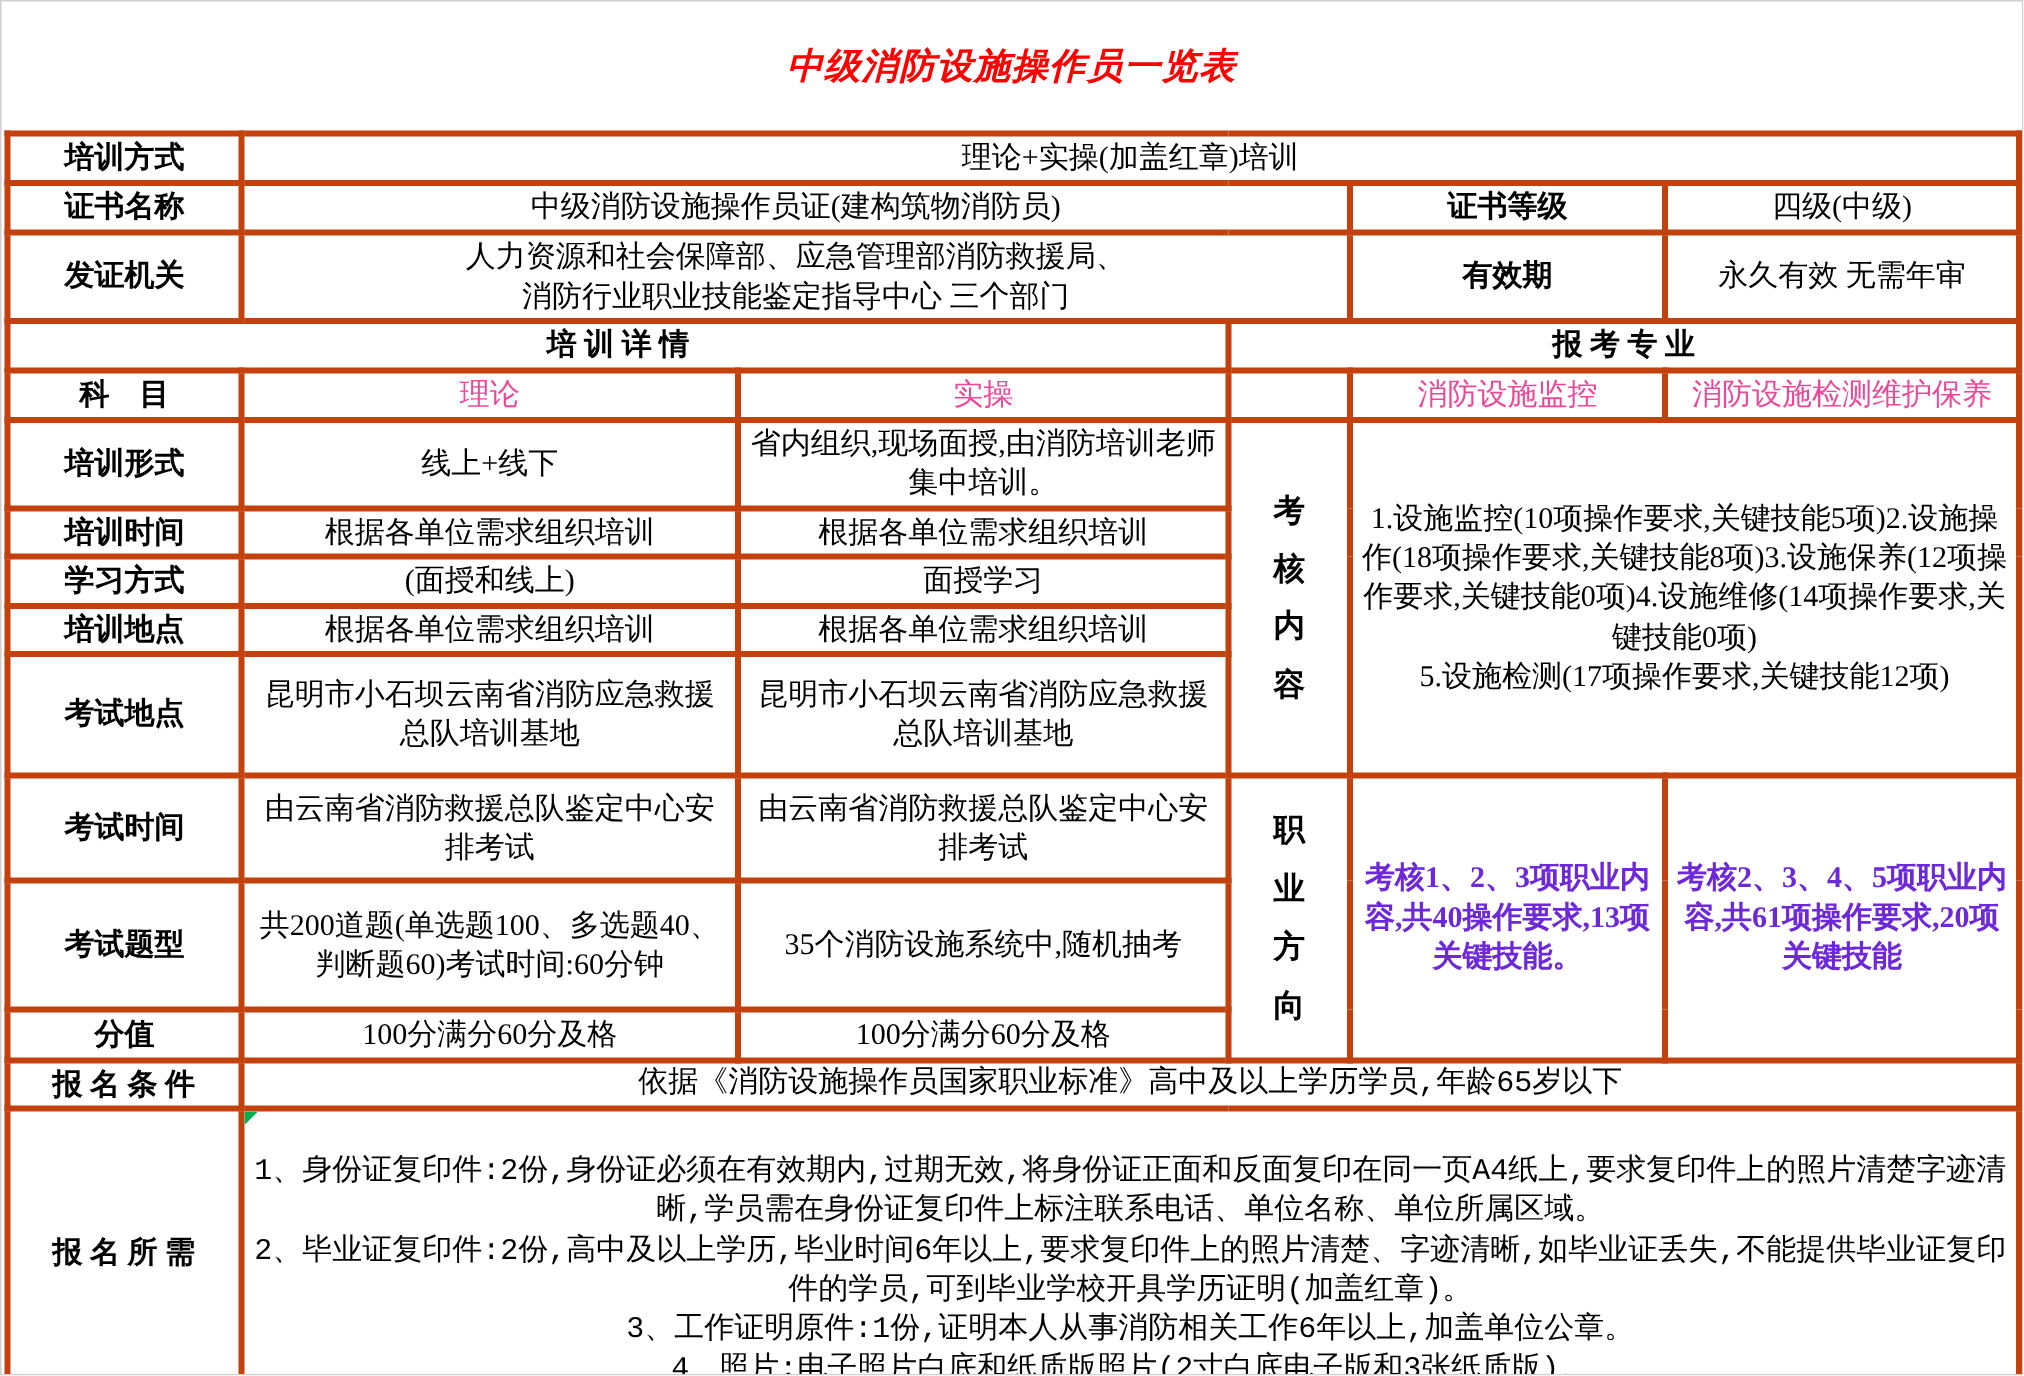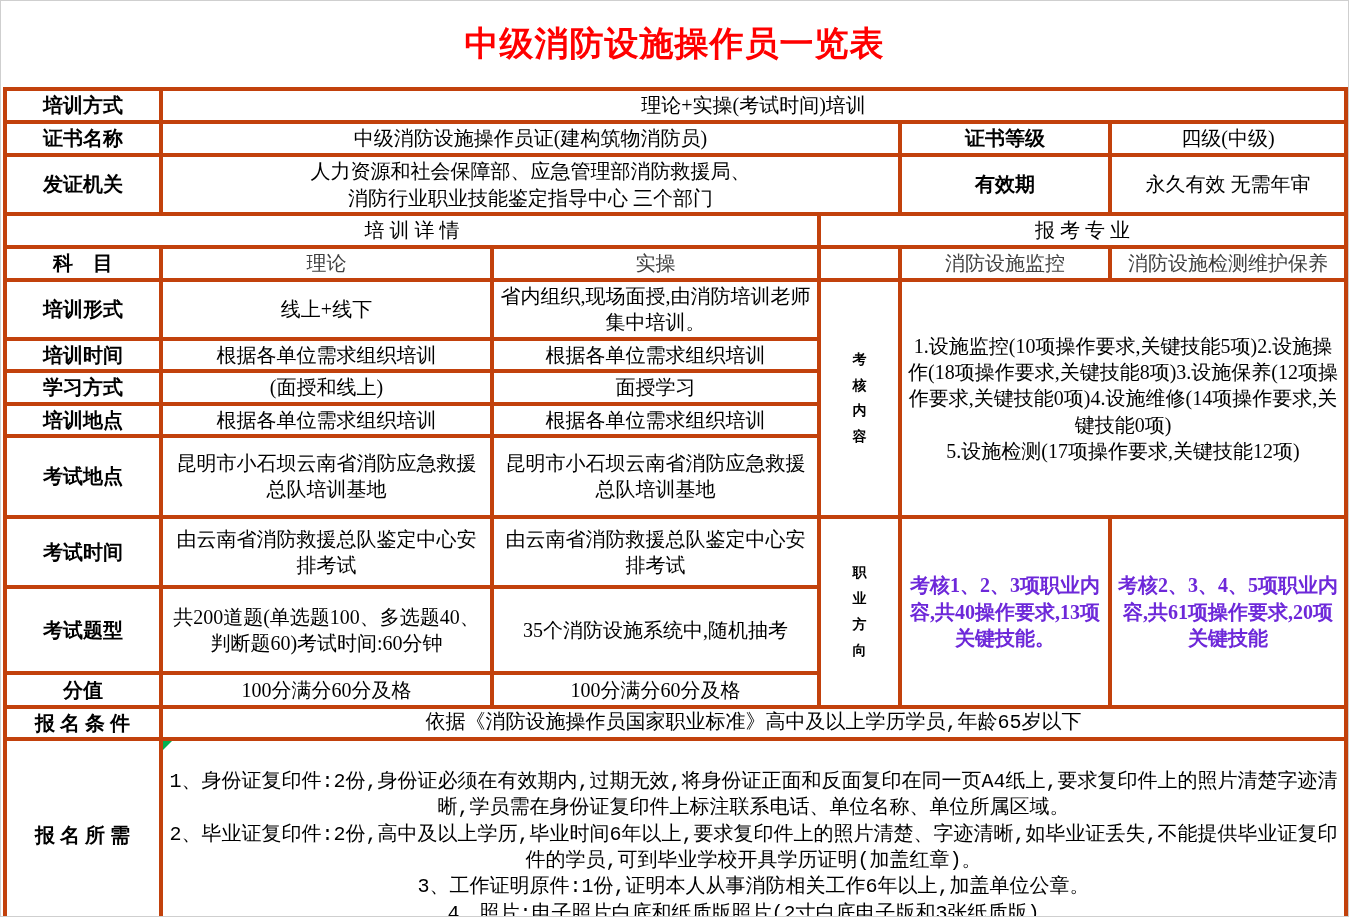--- a/index.html
+++ b/index.html
@@ -3,44 +3,44 @@
 <meta charset="utf-8">
 <style>
   html,body{margin:0;padding:0;background:#fff;}
   .page{
     width:1349px;height:917px;box-sizing:border-box;
     border:1px solid #cfcfcf;background:#fff;overflow:hidden;
     font-family:"Liberation Serif","DejaVu Serif",serif;color:#000;
   }
   .title{
     height:86px;display:flex;align-items:center;justify-content:center;
-    font-size:34px;font-weight:bold;color:#ff0000;letter-spacing:1px;
+    font-size:24px;font-weight:bold;color:#ff0000;letter-spacing:1px;font-style:italic;
   }
   table.sheet{
     border-collapse:collapse;table-layout:fixed;
     margin-left:2px;width:1341px;
   }
   table.sheet td{
     border:4px solid #c2410c;
     text-align:center;vertical-align:middle;
     font-size:20px;line-height:1.32;
     padding:1px 6px;box-sizing:border-box;
     overflow:hidden;
   }
   td.lab{font-weight:bold;font-size:21px;}
   td.lab.spread{letter-spacing:5px;padding-left:10px;margin-top:12px;}
-  td.sect{font-weight:normal;font-size:21px;margin-top:14px;}
-  td.red{color:#404040;}
+  td.sect{font-weight:bold;font-size:21px;margin-top:14px;}
+  td.red{color:#ec4899;}
   td.redbold{color:#6d28d9;font-weight:bold;line-height:1.55;}
   td.leftal{text-align:left;font-family:Liberation Mono, monospace;}
   td.pre{white-space:pre-line;}
   td.ml{line-height:1.42;}
   .vstack{
     display:inline-block;width:1.08em;word-break:break-all;
-    line-height:1.85;font-weight:bold;font-size:14px;text-align:center;
+    line-height:1.85;font-weight:bold;font-size:21px;text-align:center;
   }
   td.rel{position:relative;}
   .corner-flag{
     position:absolute;top:0;left:0;width:0;height:0;
     border-top:9px solid #00b050;border-right:9px solid transparent;
   }
 </style>
 </head>
 <body>
 
@@ -54,21 +54,21 @@
         <col style="width:331px">
         <col style="width:327px">
       <col style="width:81px">
         <col style="width:210px">
         <col style="width:236px">
     </colgroup>
 
     <tbody>
         <tr style="height:33px">
       <td class="lab">培训方式</td>
-      <td colspan="5">理论+实操(考试时间)培训</td>
+      <td colspan="5">理论+实操(加盖红章)培训</td>
     </tr>
 
     <tr style="height:33px">
       <td class="lab">证书名称</td>
       <td colspan="3">中级消防设施操作员证(建构筑物消防员)</td>
       <td class="lab">证书等级</td>
       <td>四级(中级)</td>
     </tr>
 
     <tr style="height:59px">

